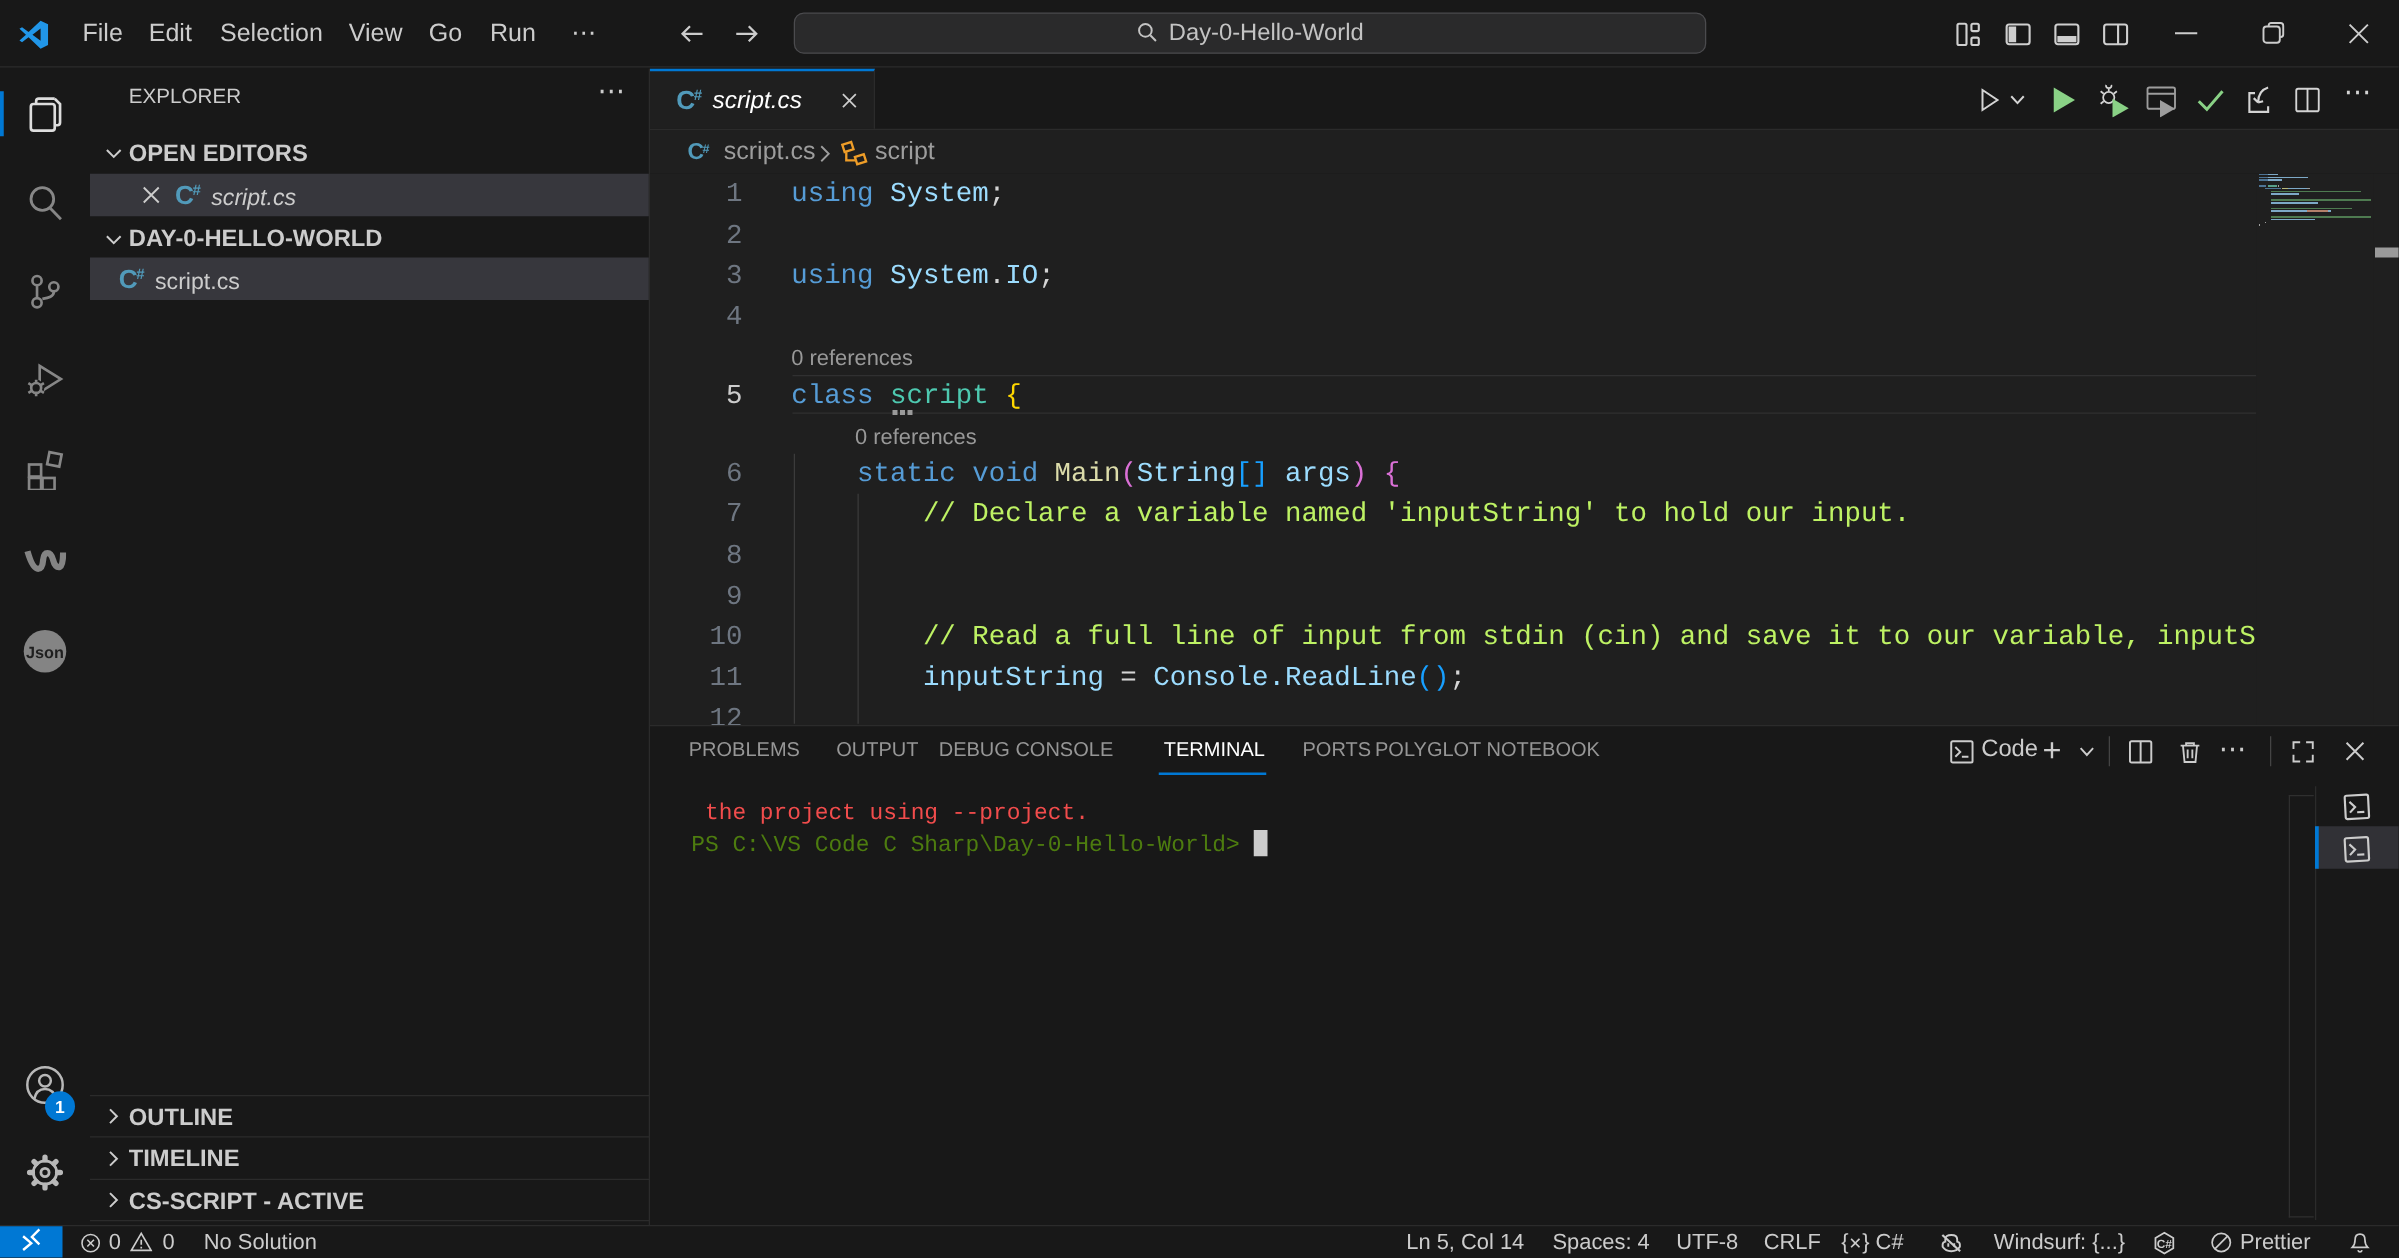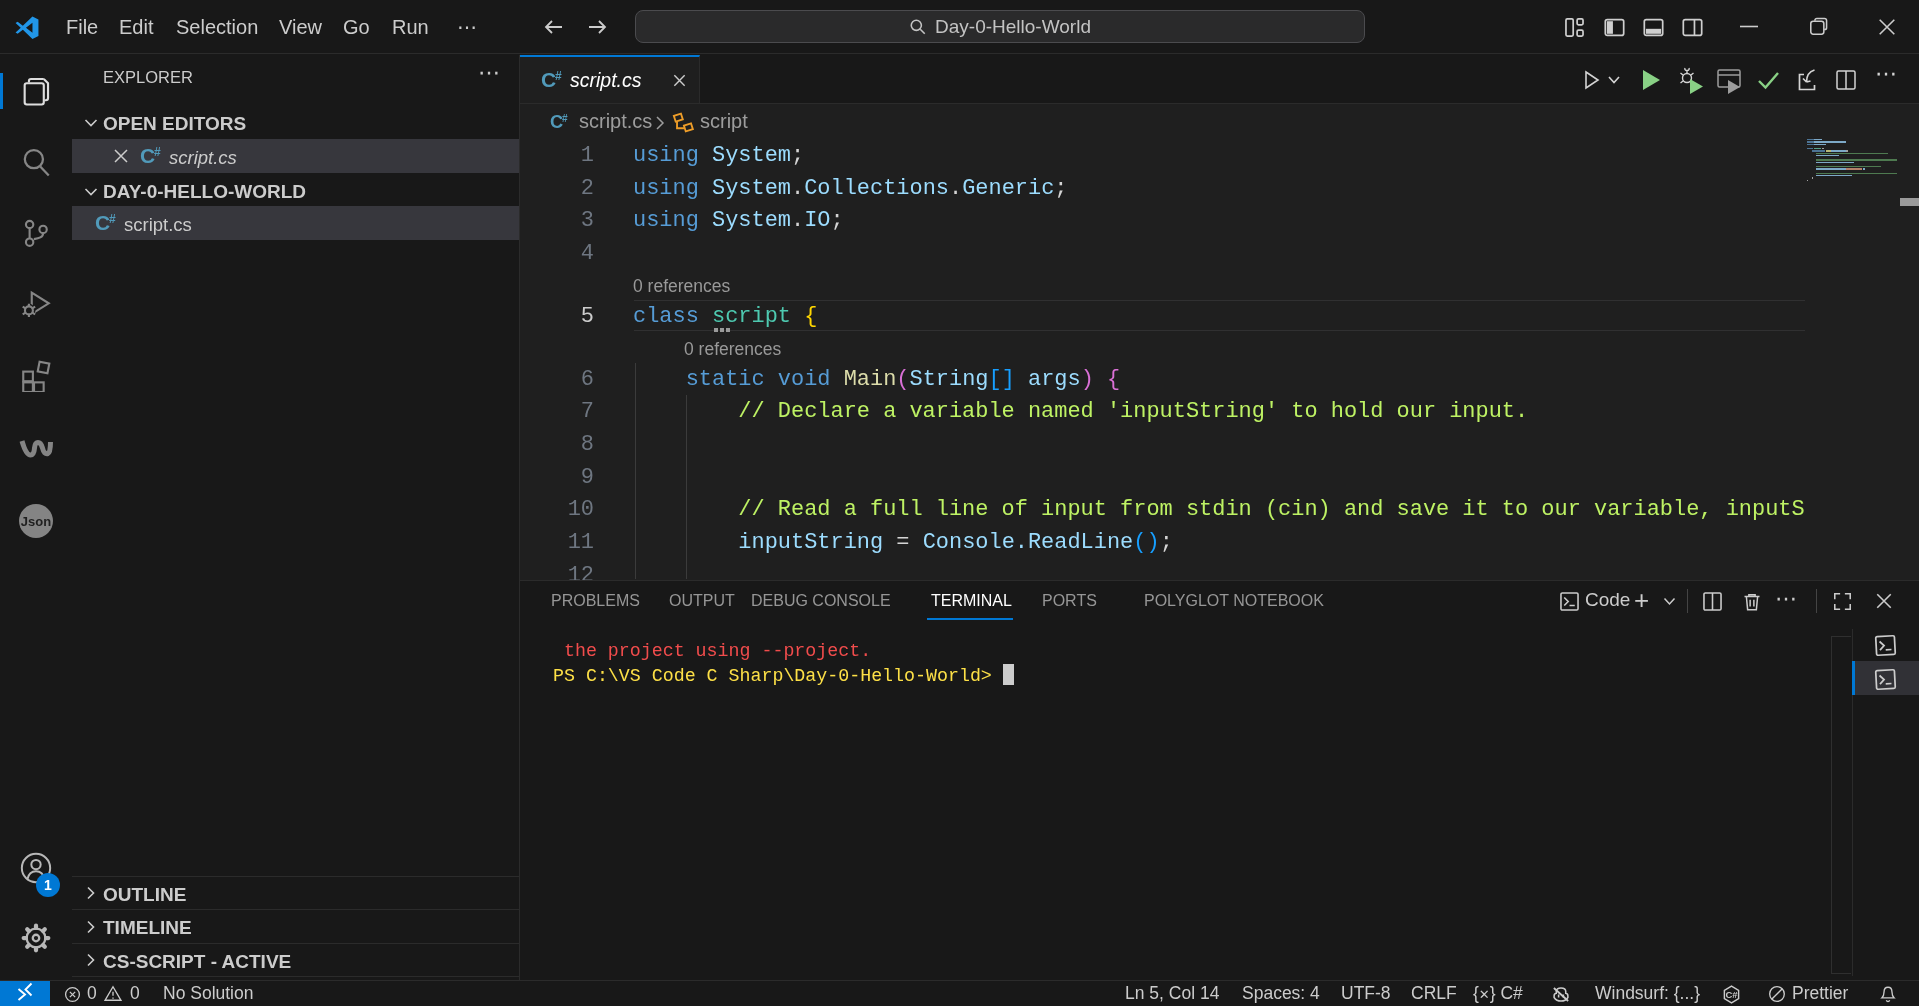--- a/index.html
+++ b/index.html
@@ -31,21 +31,21 @@
 .cm { color:#bef264; } .pl { color:#d4d4d4; }
 .iguide { position:absolute; width:1px; background:#3b3b3b; }
 
 #minimap { left:1805px; top:139px; width:94px; height:441px; background:#1f1f1f; overflow:hidden; }
 
 #panel { left:520px; top:580px; width:1399px; height:400px; background:#181818; border-top:1px solid #2b2b2b; }
 .ptab { position:absolute; top:0; height:40px; line-height:40px; color:#969696; font-size:16px; letter-spacing:0px; }
 #term { position:absolute; left:33px; top:58px; font-family:"Liberation Mono", monospace; font-size:18.3px; }
 .tline { height:25.4px; line-height:25.4px; white-space:pre; }
 .red { color:#f14c4c; }
-.wht { color:#fde047; }
+.wht { color:#4d7c0f; }
 
 #statusbar { left:0; top:980px; width:1919px; height:26px; background:#181818; border-top:1px solid #2b2b2b; color:#cccccc; font-size:17.5px; }
 .sitem { position:absolute; top:0; height:26px; line-height:25px; }
 svg { display:block; }
 .icon { position:absolute; }
 </style>
 </head>
 <body>
 <div id="stage">
 
@@ -278,21 +278,21 @@
   <div class="abs" style="left:180px;top:6px">script</div>
 </div>
 
 <div id="editor" class="abs">
 
   <div class="abs" style="left:114px;top:160.8px;width:1171px;height:31.7px;border-top:1px solid #303031;border-bottom:1px solid #303031"></div>
 
   <div class="iguide" style="left:115px;top:223.5px;height:216px"></div>
   <div class="iguide" style="left:166px;top:256.2px;height:184px"></div>
   <div class="cl" style="top:0px"><span class="ln">1</span><span class="ct"><span class="kw">using </span><span class="id">System</span><span class="pl">;</span></span></div>
-  <div class="cl" style="top:32.7px"><span class="ln">2</span><span class="ct"><span class="kw">using </span><span class="id">System<span class="pl">.</span>Collections<span class="pl">.</span>Generic</span><span class="pl">;</span></span></div>
+  <div class="cl" style="top:32.7px"><span class="ln">2</span></div>
   <div class="cl" style="top:65.4px"><span class="ln">3</span><span class="ct"><span class="kw">using </span><span class="id">System<span class="pl">.</span>IO</span><span class="pl">;</span></span></div>
   <div class="cl" style="top:98.1px"><span class="ln">4</span></div>
   <div class="lens" style="top:130.8px;left:113px">0 references</div>
   <div class="cl" style="top:160.8px"><span class="ln" style="color:#cccccc">5</span><span class="ct"><span class="kw">class </span><span class="ty">script</span><span class="pl"> </span><span class="b1">{</span></span></div>
   <div class="abs" style="left:194px;top:189px;width:4px;height:4px;background:#9a9a9a"></div>
   <div class="abs" style="left:200px;top:189px;width:4px;height:4px;background:#9a9a9a"></div>
   <div class="abs" style="left:206px;top:189px;width:4px;height:4px;background:#9a9a9a"></div>
   <div class="lens" style="top:193.5px;left:164px">0 references</div>
   <div class="cl" style="top:223.5px"><span class="ln">6</span><span class="ct"><span class="kw">    static void </span><span class="fn">Main</span><span class="b2">(</span><span class="id">String</span><span class="b3">[]</span><span class="id"> args</span><span class="b2">)</span><span class="pl"> </span><span class="b2">{</span></span></div>
   <div class="cl" style="top:256.2px"><span class="ln">7</span><span class="ct"><span class="cm">        // Declare a variable named 'inputString' to hold our input.</span></span></div>
@@ -336,21 +336,21 @@
 
 <div class="abs" style="left:1900px;top:198px;width:19px;height:8px;background:#9a9a9a"></div>
 
 <div id="panel" class="abs">
   <div class="ptab" style="left:31px">PROBLEMS</div>
   <div class="ptab" style="left:149px">OUTPUT</div>
   <div class="ptab" style="left:231px">DEBUG CONSOLE</div>
   <div class="ptab" style="left:411px;color:#ffffff">TERMINAL</div>
   <div class="abs" style="left:407px;top:37px;width:86px;height:2px;background:#0078d4"></div>
   <div class="ptab" style="left:522px">PORTS</div>
-  <div class="ptab" style="left:624px">POLYGLOT NOTEBOOK</div>
+  <div class="ptab" style="left:580px">POLYGLOT NOTEBOOK</div>
 
   <svg class="icon" style="left:1039px;top:10px" width="21" height="21" viewBox="0 0 16 16" stroke="#cccccc" fill="none" stroke-width="1.2">
         <rect x="1.5" y="1.5" width="13" height="13" rx="1"></rect>
         <path d="M4 5 L7 8 L4 11 M8 11 H12"></path>
       </svg>
   <div class="abs" style="left:1065px;top:8px;color:#cccccc;font-size:19px">Code</div>
   <div class="abs" style="left:1114px;top:4px;color:#cccccc;font-size:26px;font-weight:300">+</div>
   <svg class="icon" style="left:1143px;top:15px" width="13" height="11" viewBox="0 0 13 11">
         <path d="M1.5 2.5 L6.5 8 L11.5 2.5" stroke="#cccccc" stroke-width="1.5" fill="none"></path>
       </svg>

